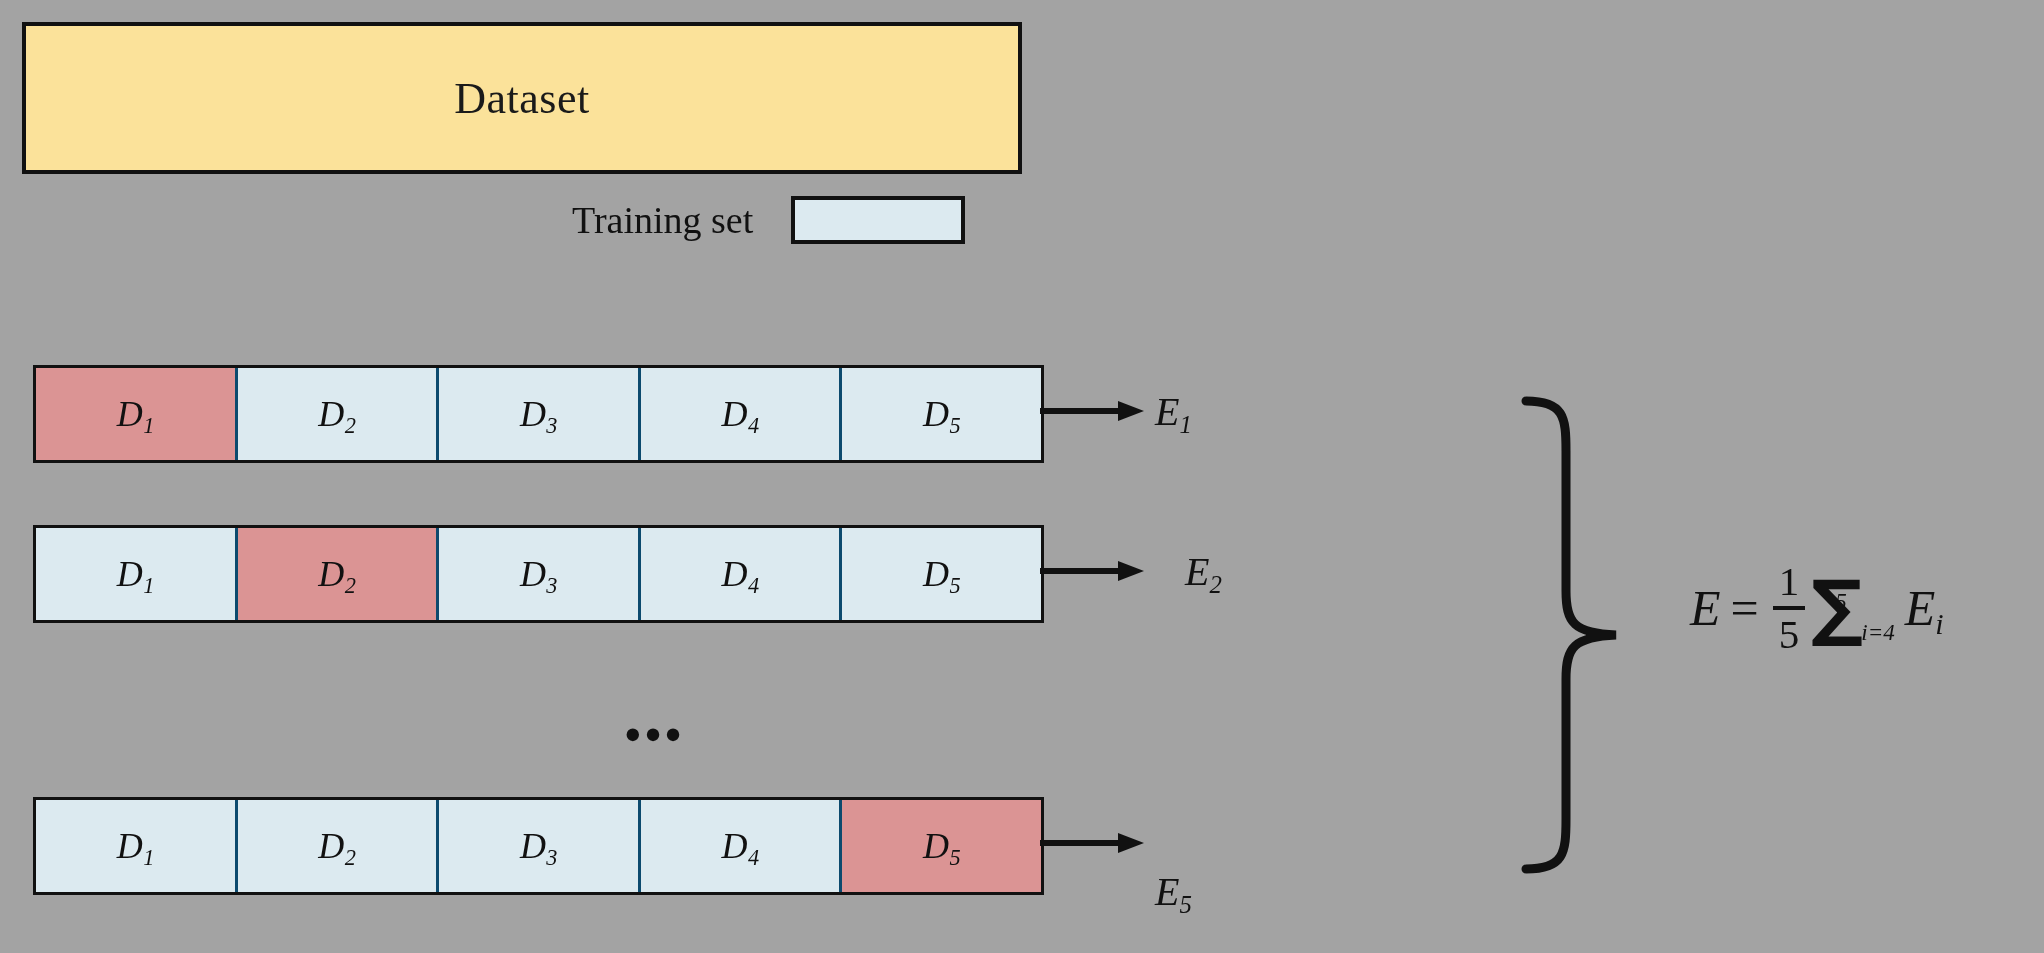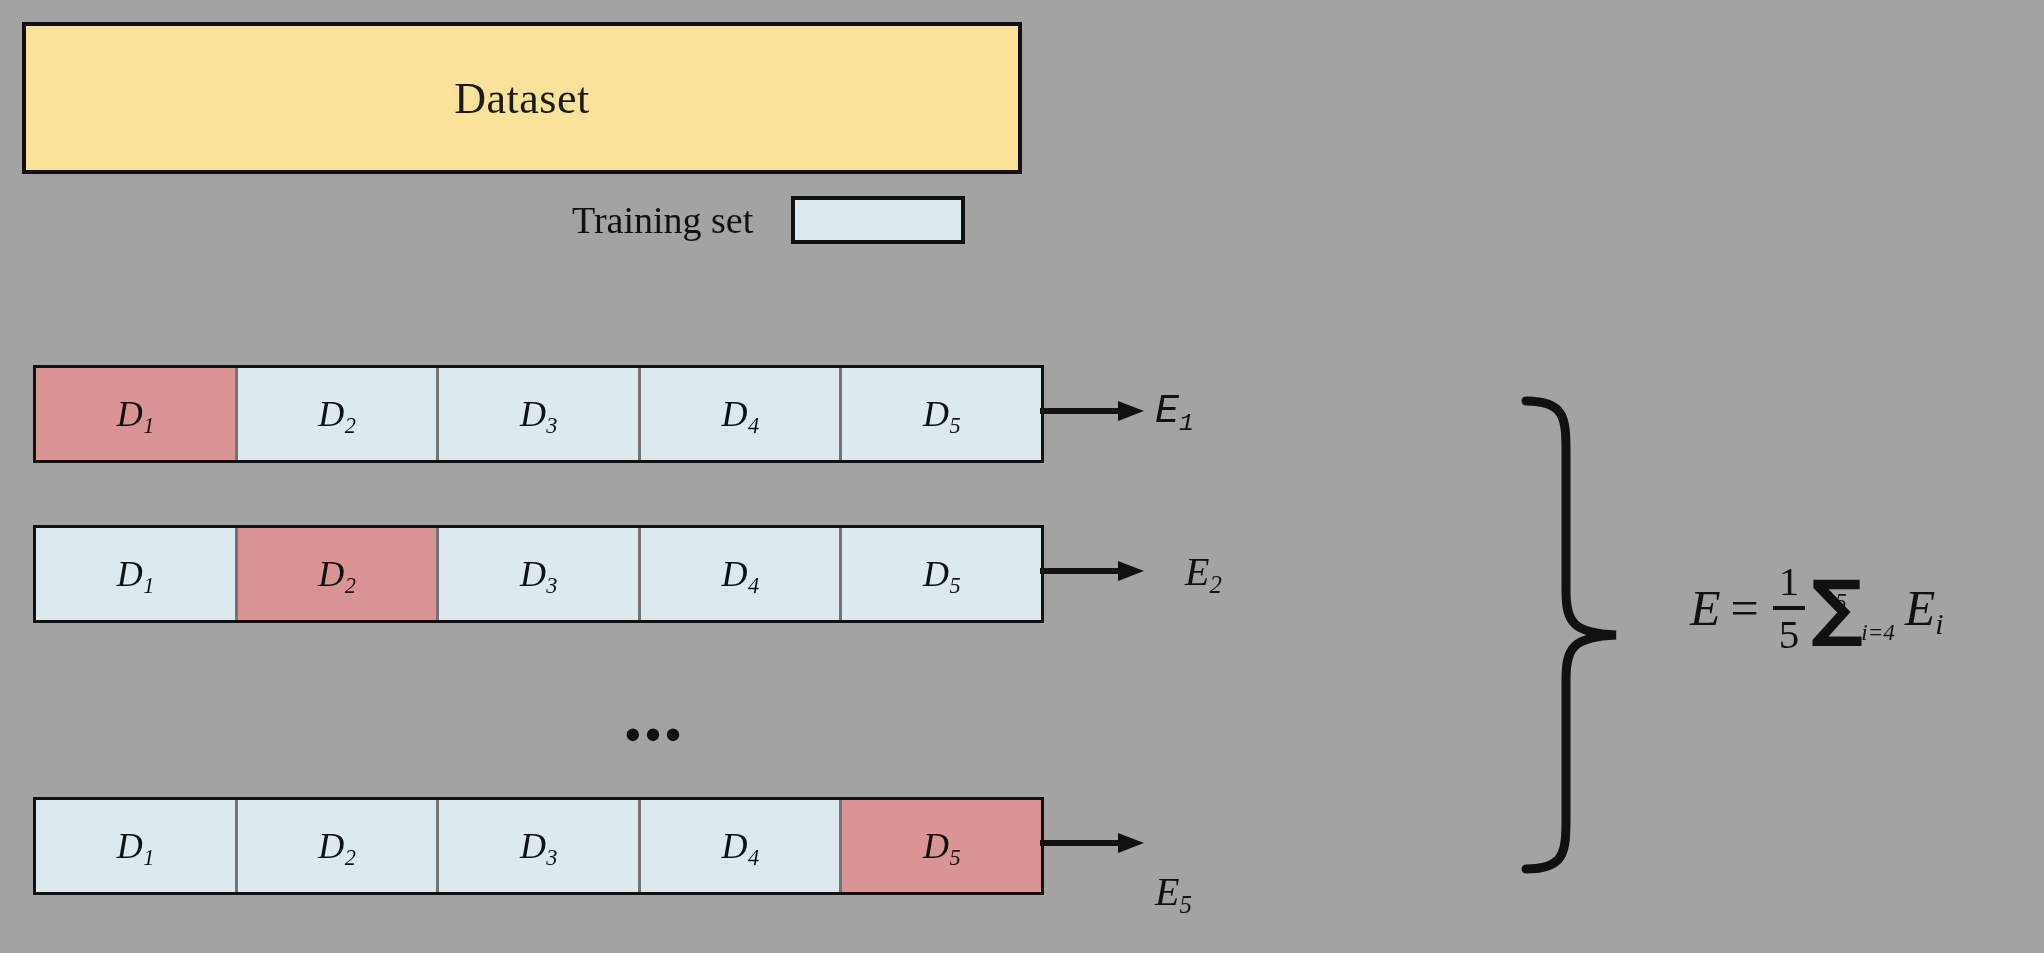--- a/index.html
+++ b/index.html
@@ -72,21 +72,21 @@
     position: absolute;
     left: 33px;
     width: 1005px;
     height: 92px;
     display: flex;
     border: 3px solid #111111;
     box-sizing: content-box;
   }
   .fold-cell {
     flex: 1 1 0;
-    border-right: 3px solid #737373;
+    border-right: 3px solid #0c4a6e;
     box-sizing: border-box;
     display: flex;
     align-items: center;
     justify-content: center;
     position: relative;
   }
   .fold-cell:last-child { border-right: none; }
   .fold-cell.train { background: #DCEAF0; }
   .fold-cell.test  { background: #DB9494; }
   .cell-label {
@@ -140,21 +140,21 @@
     color: #111;
     line-height: 1;
   }
   .e-label sub {
     font-size: 0.62em;
     font-style: italic;
     vertical-align: baseline;
     position: relative;
     top: 0.32em;
   }
-  #e-label-1 { left: 1155px; top: 392px; font-family: Liberation Mono, monospace; }
+  #e-label-1 { left: 1155px; top: 392px; }
   #e-label-2 { left: 1185px; top: 552px; }
   #e-label-3 { left: 1155px; top: 872px; }
 
   
   .brace {
     position: absolute;
     left: 1520px;
     top: 395px;
     width: 110px;
     height: 480px;

